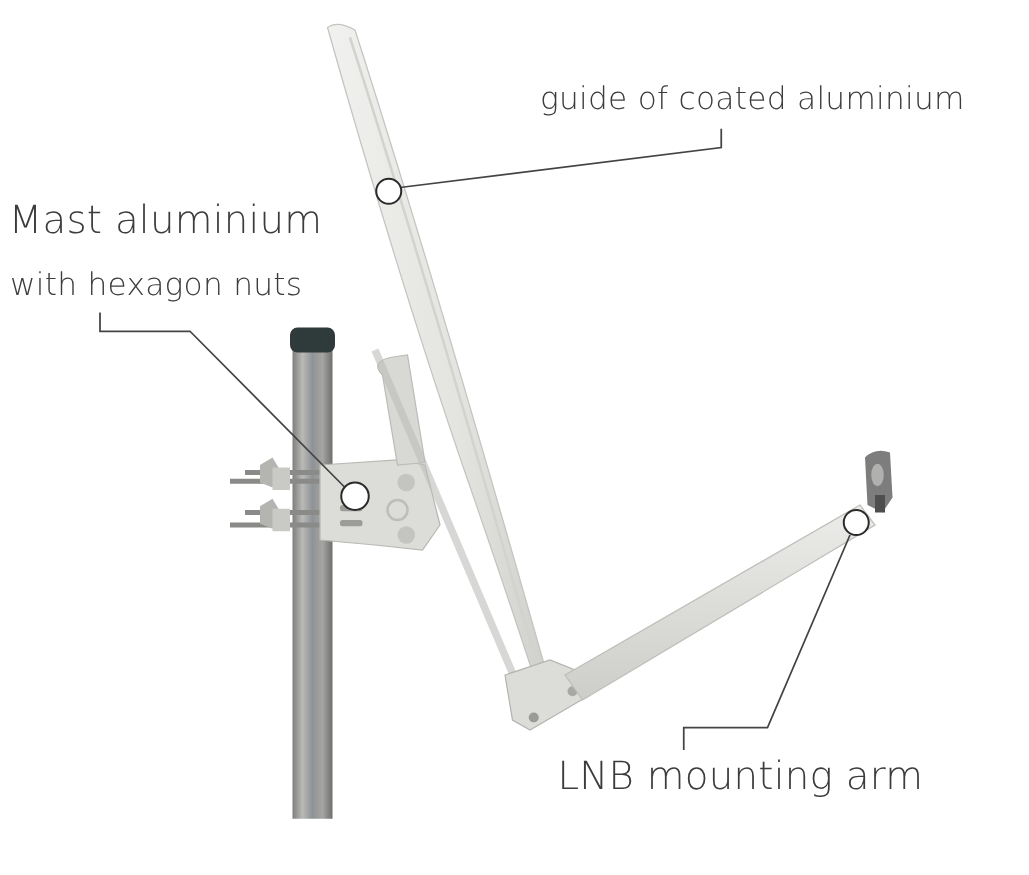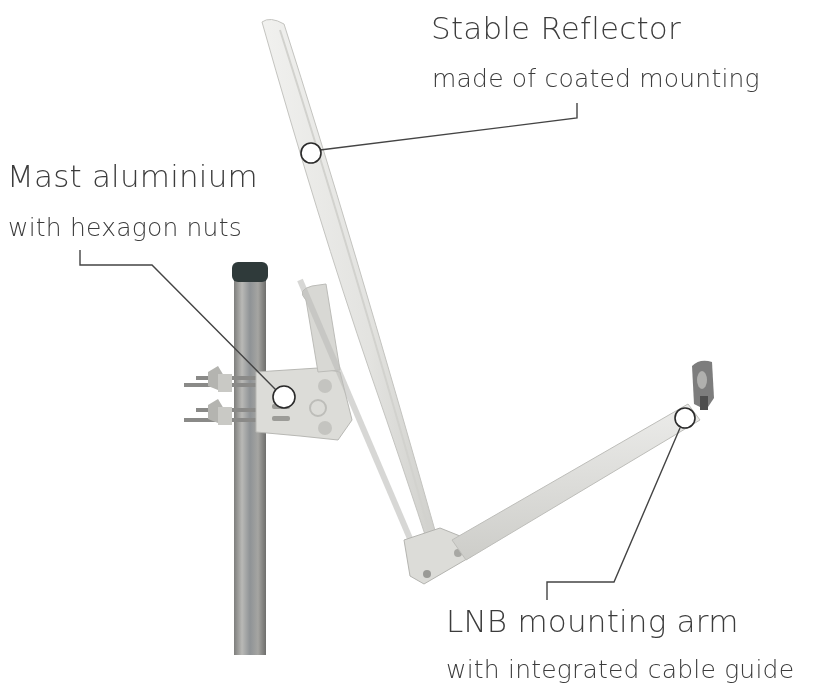--- a/index.html
+++ b/index.html
@@ -93,22 +93,20 @@
       <polyline points="680,428 614,582 547,582 547,600"></polyline>
     </g>
 
     <g stroke="#2a2a2a" stroke-width="1.6" fill="#ffffff">
       <circle cx="311" cy="153" r="10"></circle>
       <circle cx="284" cy="397" r="11"></circle>
       <circle cx="685" cy="418" r="10"></circle>
     </g>
   </svg>
 
-  <div class="label title" style="left:431px; top:10px;">Stable Reflector</div>
-  <div class="label sub" style="left:432px; top:64px;">made of coated mounting</div>
+  <div class="label sub" style="left:432px; top:64px;">guide of coated aluminium</div>
 
   <div class="label title" style="left:7px; top:158px;">Mast aluminium</div>
   <div class="label sub" style="left:8px; top:213px;">with hexagon nuts</div>
 
   <div class="label title" style="left:446px; top:603px;">LNB mounting arm</div>
-  <div class="label sub" style="left:446px; top:655px;">with integrated cable guide</div>
 
 </div>
 
 </body></html>

